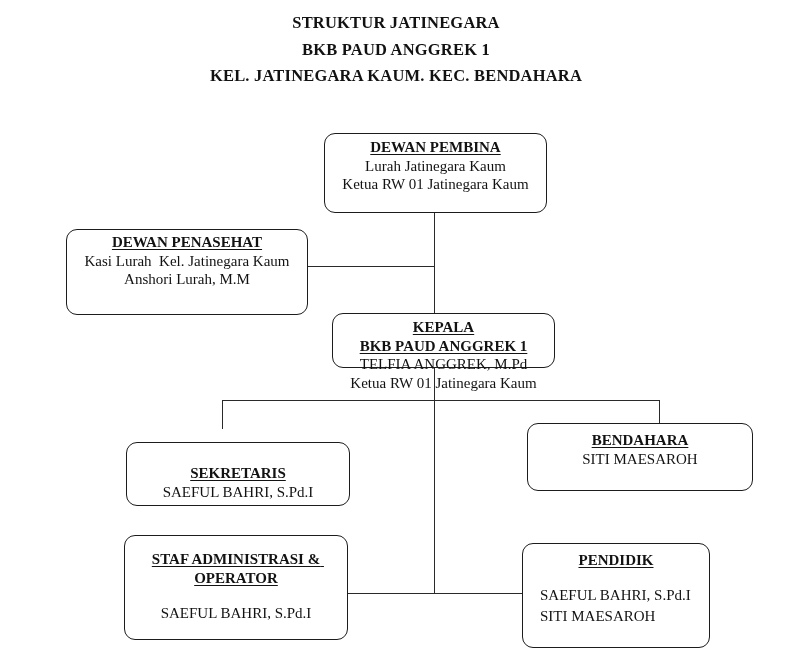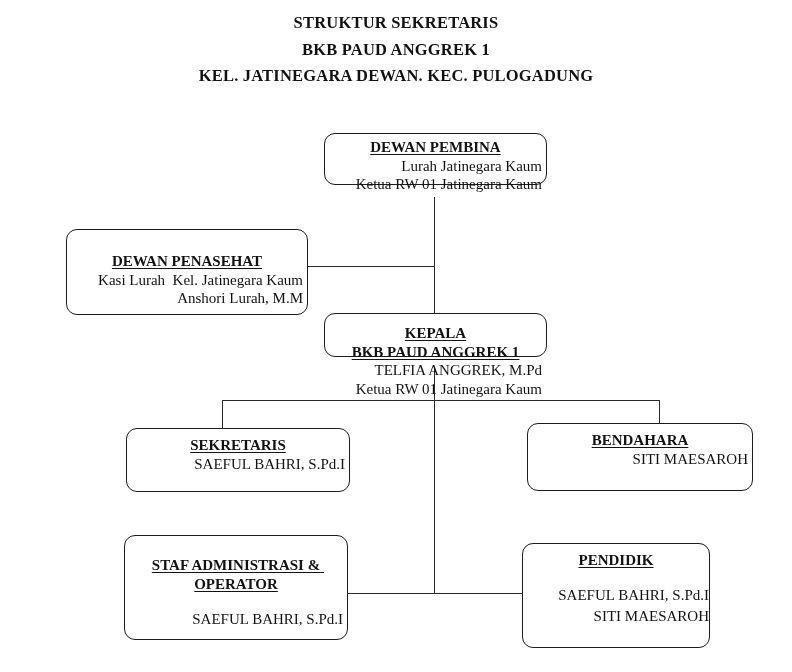--- a/index.html
+++ b/index.html
@@ -40,52 +40,52 @@
     z-index:2;
   }
   .heading{
     font-weight:bold;
     text-decoration:underline;
     text-decoration-thickness:1.4px;
     text-underline-offset:2px;
     white-space:pre-wrap;
     padding:0 8px;
   }
-  .member{white-space:pre-wrap;padding:0 4px;text-align:right;}
+  .member{white-space:pre-wrap;padding:0 4px;}
   .members-gap{margin-top:17px;}
   .members-left{text-align:left;padding-left:17px;line-height:21px;margin-top:15px;}
   
-  .box-pembina   {left:324px;top:133px;width:223px;height:52px;padding-top:4px;}
-  .box-penasehat {left:66px; top:229px;width:242px;height:86px;padding-top:22px;}
-  .box-kepala    {left:324px;top:313px;width:223px;height:44px;padding-top:10px;overflow:visible;}
-  .box-sekretaris{left:126px;top:428px;width:224px;height:64px;padding-top:7px;}
+  .box-pembina   {left:324px;top:133px;width:223px;height:80px;padding-top:4px;}
+  .box-penasehat {left:66px; top:229px;width:242px;height:86px;padding-top:3px;}
+  .box-kepala    {left:332px;top:313px;width:223px;height:55px;padding-top:4px;overflow:visible;}
+  .box-sekretaris{left:126px;top:442px;width:224px;height:64px;padding-top:21px;}
   .box-bendahara {left:527px;top:423px;width:226px;height:68px;padding-top:7px;}
-  .box-staf      {left:124px;top:535px;width:224px;height:105px;padding-top:20px;}
+  .box-staf      {left:124px;top:535px;width:224px;height:105px;padding-top:14px;}
   .box-pendidik  {left:522px;top:543px;width:188px;height:105px;padding-top:7px;}
   
   .cline{position:absolute;background:var(--line);z-index:1;}
   .vline{width:1.4px;}
   .hline{height:1.4px;}
   .l-pembina-kepala{left:434px;top:197px;height:117px;}
   .l-penasehat-h  {left:307px;top:266px;width:128px;}
   .l-kepala-down  {left:434px;top:368px;height:226px;}
   .l-level2-h     {left:222px;top:400px;width:438px;}
   .l-drop-sek     {left:222px;top:400px;height:29px;}
   .l-drop-ben     {left:659px;top:400px;height:24px;}
   .l-level3-h     {left:348px;top:593px;width:175px;}
 </style>
 </head>
 <body>
 
 <div class="stage">
 
   <div class="doc-title">
-    <div>STRUKTUR SEKRETARIS</div>
+    <div>STRUKTUR JATINEGARA</div>
     <div>BKB PAUD ANGGREK 1</div>
-    <div>KEL. JATINEGARA DEWAN. KEC. PULOGADUNG</div>
+    <div>KEL. JATINEGARA KAUM. KEC. BENDAHARA</div>
   </div>
 
   <div class="cline vline l-pembina-kepala"></div>
   <div class="cline hline l-penasehat-h"></div>
   <div class="cline vline l-kepala-down"></div>
   <div class="cline hline l-level2-h"></div>
   <div class="cline vline l-drop-sek"></div>
   <div class="cline vline l-drop-ben"></div>
   <div class="cline hline l-level3-h"></div>
 

